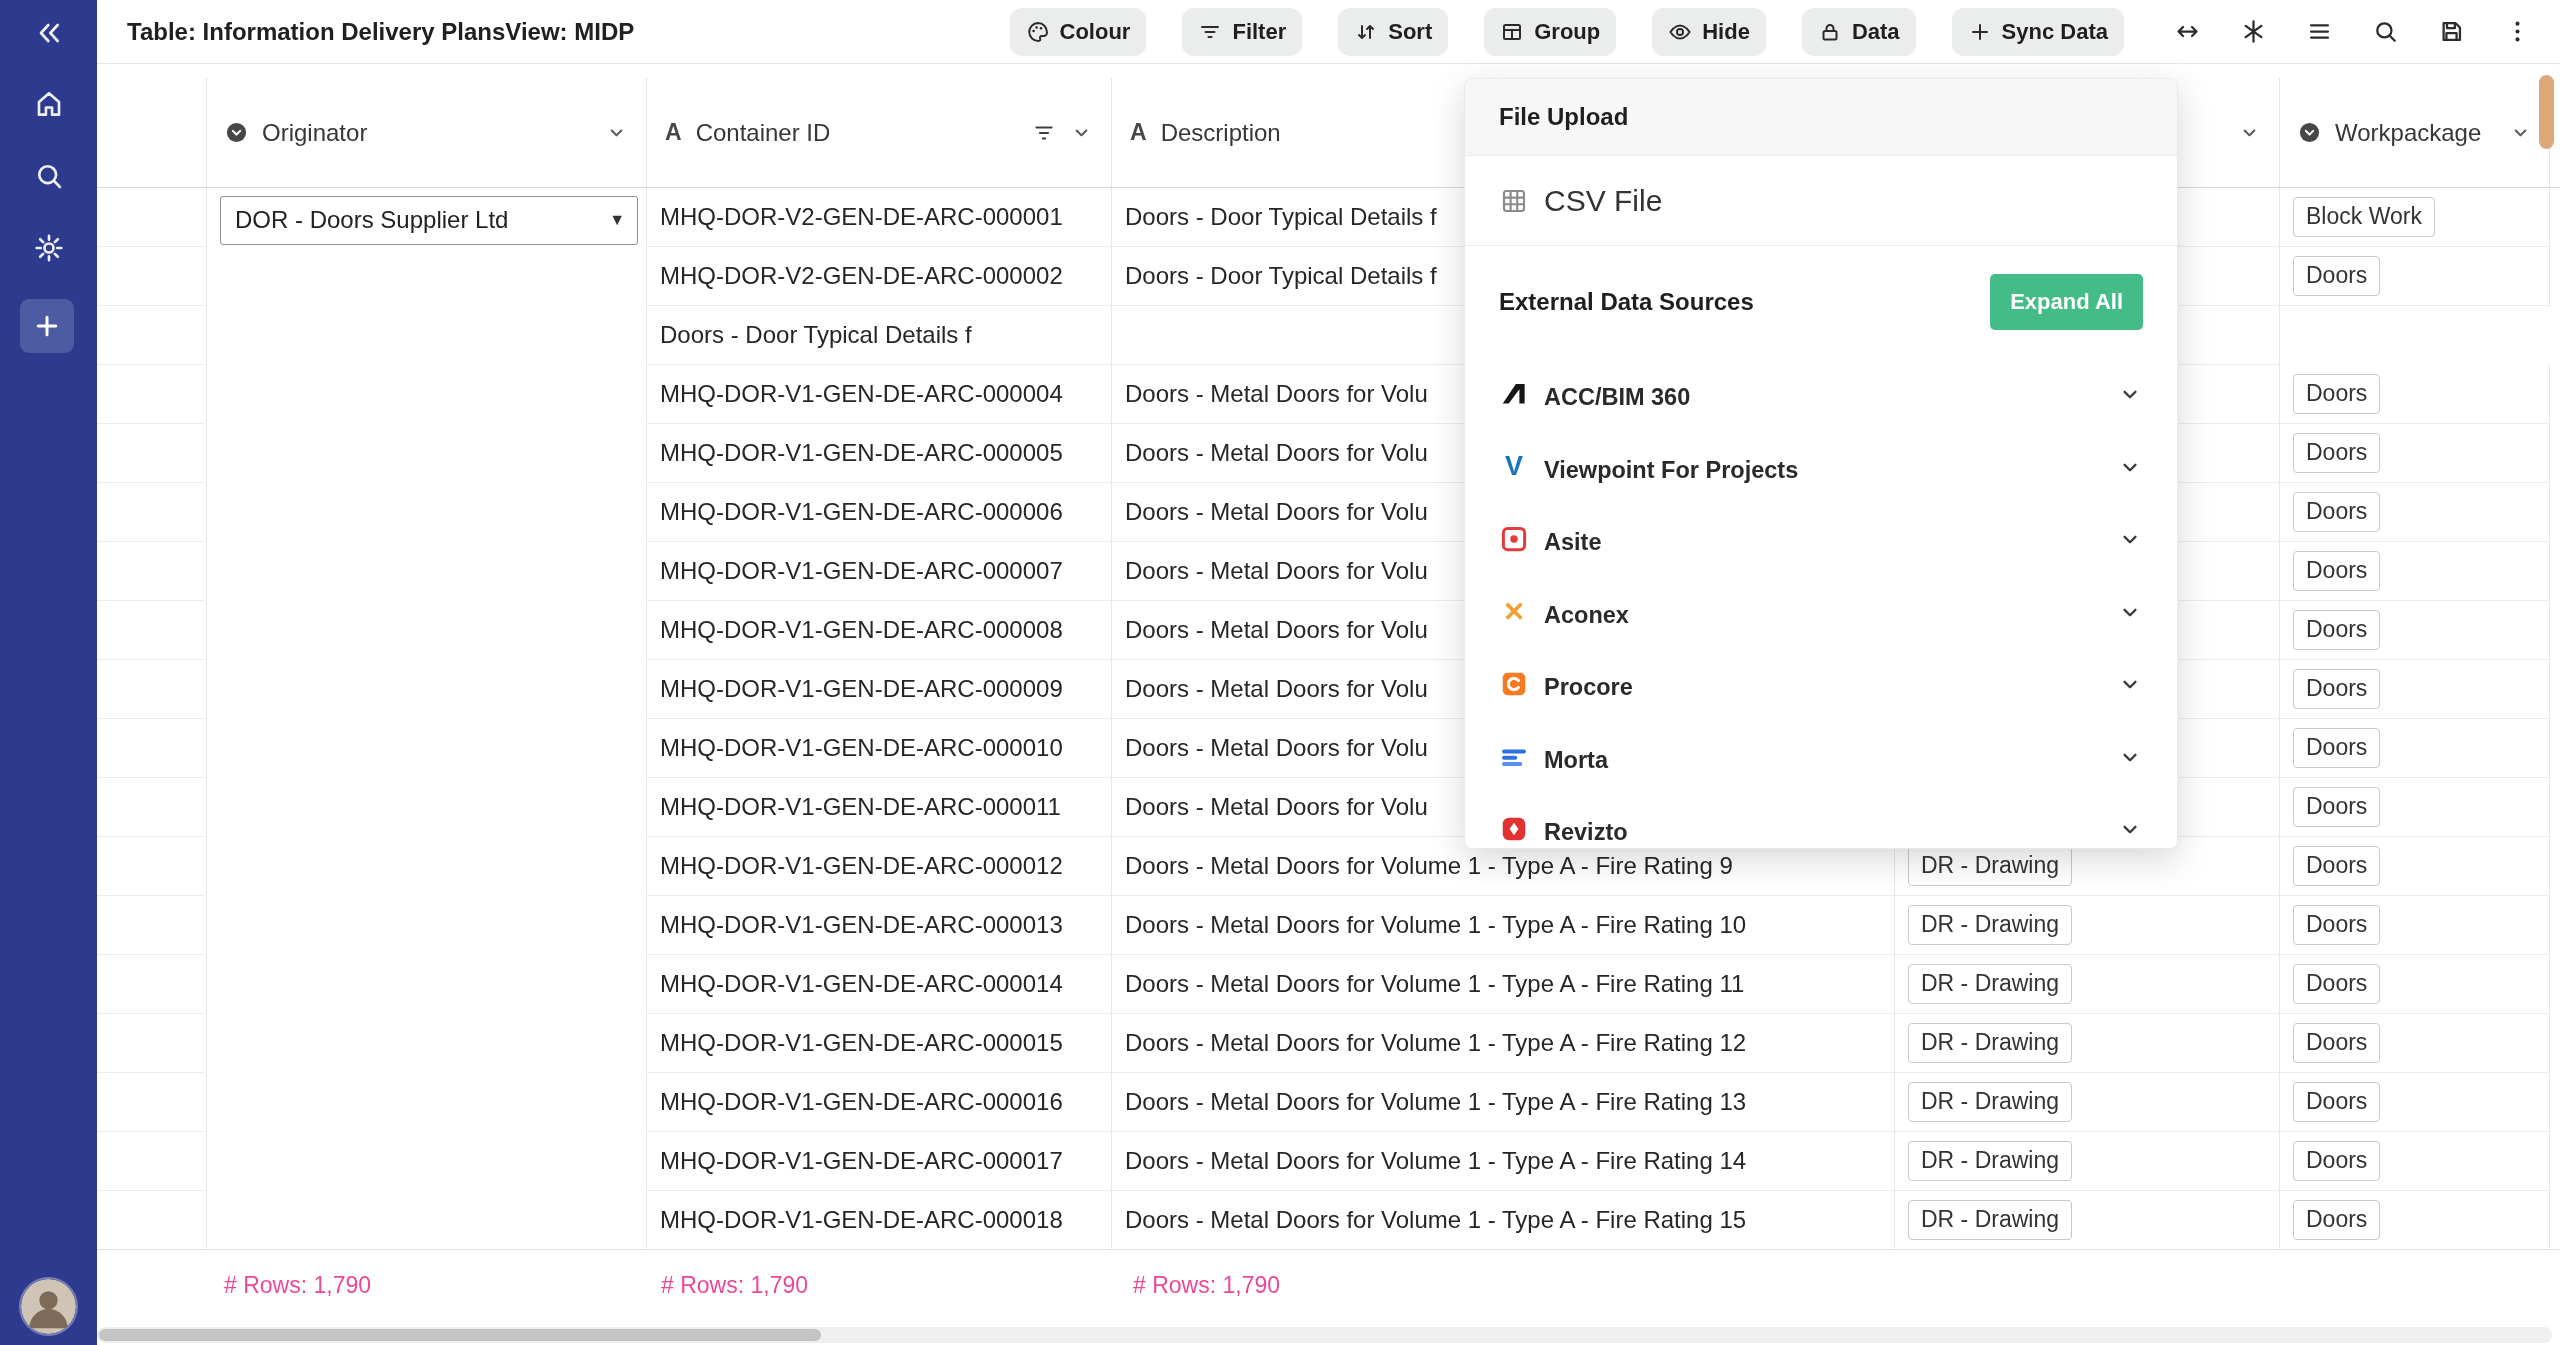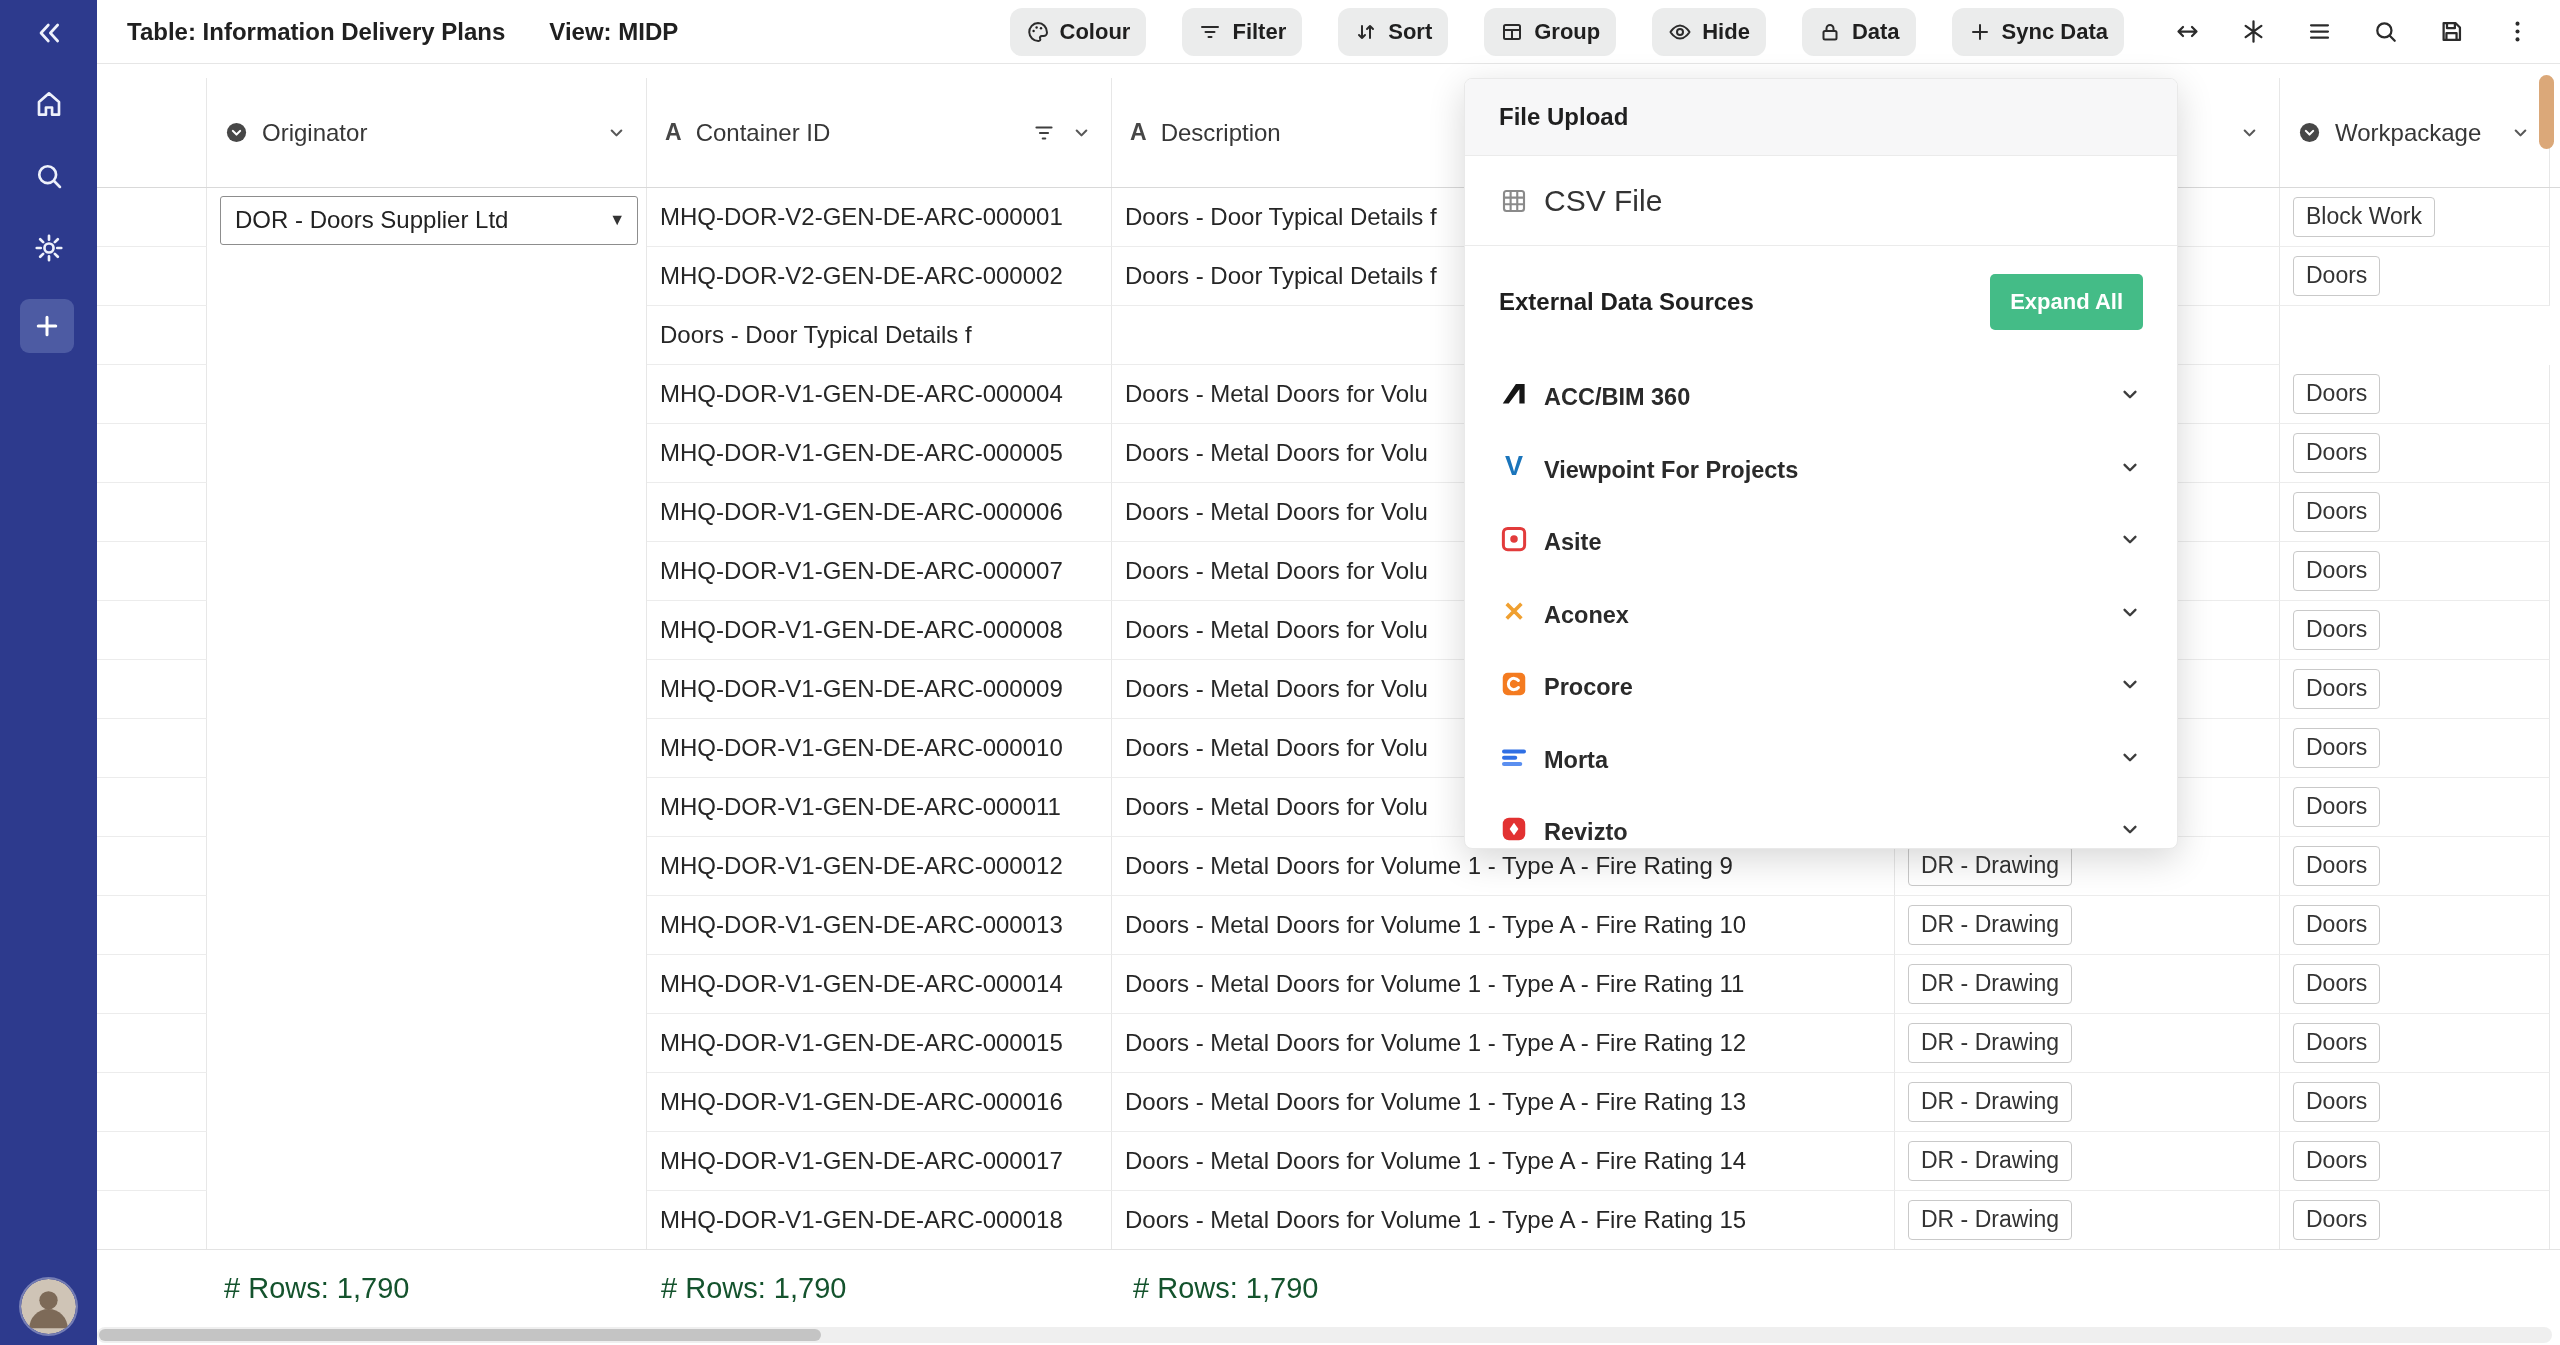--- a/index.html
+++ b/index.html
@@ -19,21 +19,21 @@
              display:flex; align-items:center; justify-content:center; color:#fff; cursor:pointer; }
   .sb-plus svg { width:30px; height:30px; stroke:currentColor; fill:none; stroke-width:2.4; stroke-linecap:round; }
   .avatar { position:absolute; left:21px; top:1279px; width:55px; height:55px; border-radius:50%; overflow:hidden;
             box-shadow:0 0 0 2px rgba(255,255,255,.35); cursor:pointer; }
   .avatar svg { width:100%; height:100%; }
 
   
   .topbar { position:absolute; left:97px; top:0; right:0; height:64px; background:#fff; border-bottom:1px solid #e6e6e6;
             display:flex; align-items:center; padding:0 22px 0 30px; z-index:40; }
   .tb-title { font-size:24px; font-weight:700; color:#202020; white-space:nowrap; }
-  .tb-title + .tb-title { margin-left:44px; }
+  .tb-title + .tb-title { }
   .tb-actions { margin-left:auto; display:flex; align-items:center; gap:36px; }
   .tb-btn { display:flex; align-items:center; gap:10px; background:#ebecec; border:none; border-radius:12px;
             padding:11px 16px; font-family:inherit; font-size:22px; font-weight:600; color:#1f1f1f; cursor:pointer; white-space:nowrap; }
   .tb-btn svg { width:24px; height:24px; stroke:#2b2b2b; fill:none; stroke-width:2; stroke-linecap:round; stroke-linejoin:round; }
   .tb-icons { display:flex; align-items:center; gap:24px; margin-left:42px; }
   .tb-icobtn { width:42px; height:42px; display:flex; align-items:center; justify-content:center; background:transparent;
                border:none; cursor:pointer; color:#2b2b2b; }
   .tb-icobtn svg { width:27px; height:27px; stroke:currentColor; fill:none; stroke-width:2; stroke-linecap:round; stroke-linejoin:round; }
 
   
@@ -53,21 +53,21 @@
         border-bottom:1px solid #ececec; white-space:nowrap; overflow:hidden; cursor:default; }
   .td.orig { border-bottom:none; padding:0; position:relative; }
   .pill { display:inline-block; border:1.5px solid #c9c9c9; border-radius:4px; background:#fff; padding:7px 12px 8px;
           font-size:23px; line-height:1; color:#333; white-space:nowrap; }
   .combobox { display:flex; align-items:center; justify-content:space-between; margin:5px 8px 0 13px; width:calc(100% - 21px);
               height:49px; border:1.5px solid #8d8d8d; border-radius:3px; background:#fff; padding:0 12px 0 14px;
               font-size:24px; color:#222; cursor:pointer; }
   .combobox .caret { font-size:16px; color:#333; margin-left:10px; }
 
   .tfoot { position:absolute; left:0; right:0; top:1185px; height:71px; background:#fff; border-top:1px solid #e3e3e3; z-index:30; }
-  .tfoot span { position:absolute; top:22px; font-size:29px; color:#14532d; }
+  .tfoot span { position:absolute; top:22px; font-size:23px; color:#ec4899; }
 
   .hscroll { position:absolute; left:0; right:8px; bottom:2px; height:16px; background:#efefef; border-radius:8px; z-index:31; cursor:pointer; }
   .hthumb { position:absolute; left:2px; top:2px; width:722px; height:12px; background:#c4c4c4; border-radius:6px; cursor:grab; }
   .vthumb { position:absolute; right:6px; top:11px; width:15px; height:74px; background:#dba879; border-radius:8px; z-index:31; cursor:grab; }
 
   
   .panel { position:absolute; left:1464px; top:78px; width:714px; height:771px; background:#fff; border:1px solid #e9e9e9;
            border-radius:8px; box-shadow:0 10px 36px rgba(0,0,0,.16); z-index:100; overflow:hidden; }
   .panel-title { height:77px; display:flex; align-items:center; padding:0 34px; background:#f7f7f8; border-bottom:1px solid #ebebeb;
                  font-size:24px; font-weight:700; color:#1f1f1f; }

